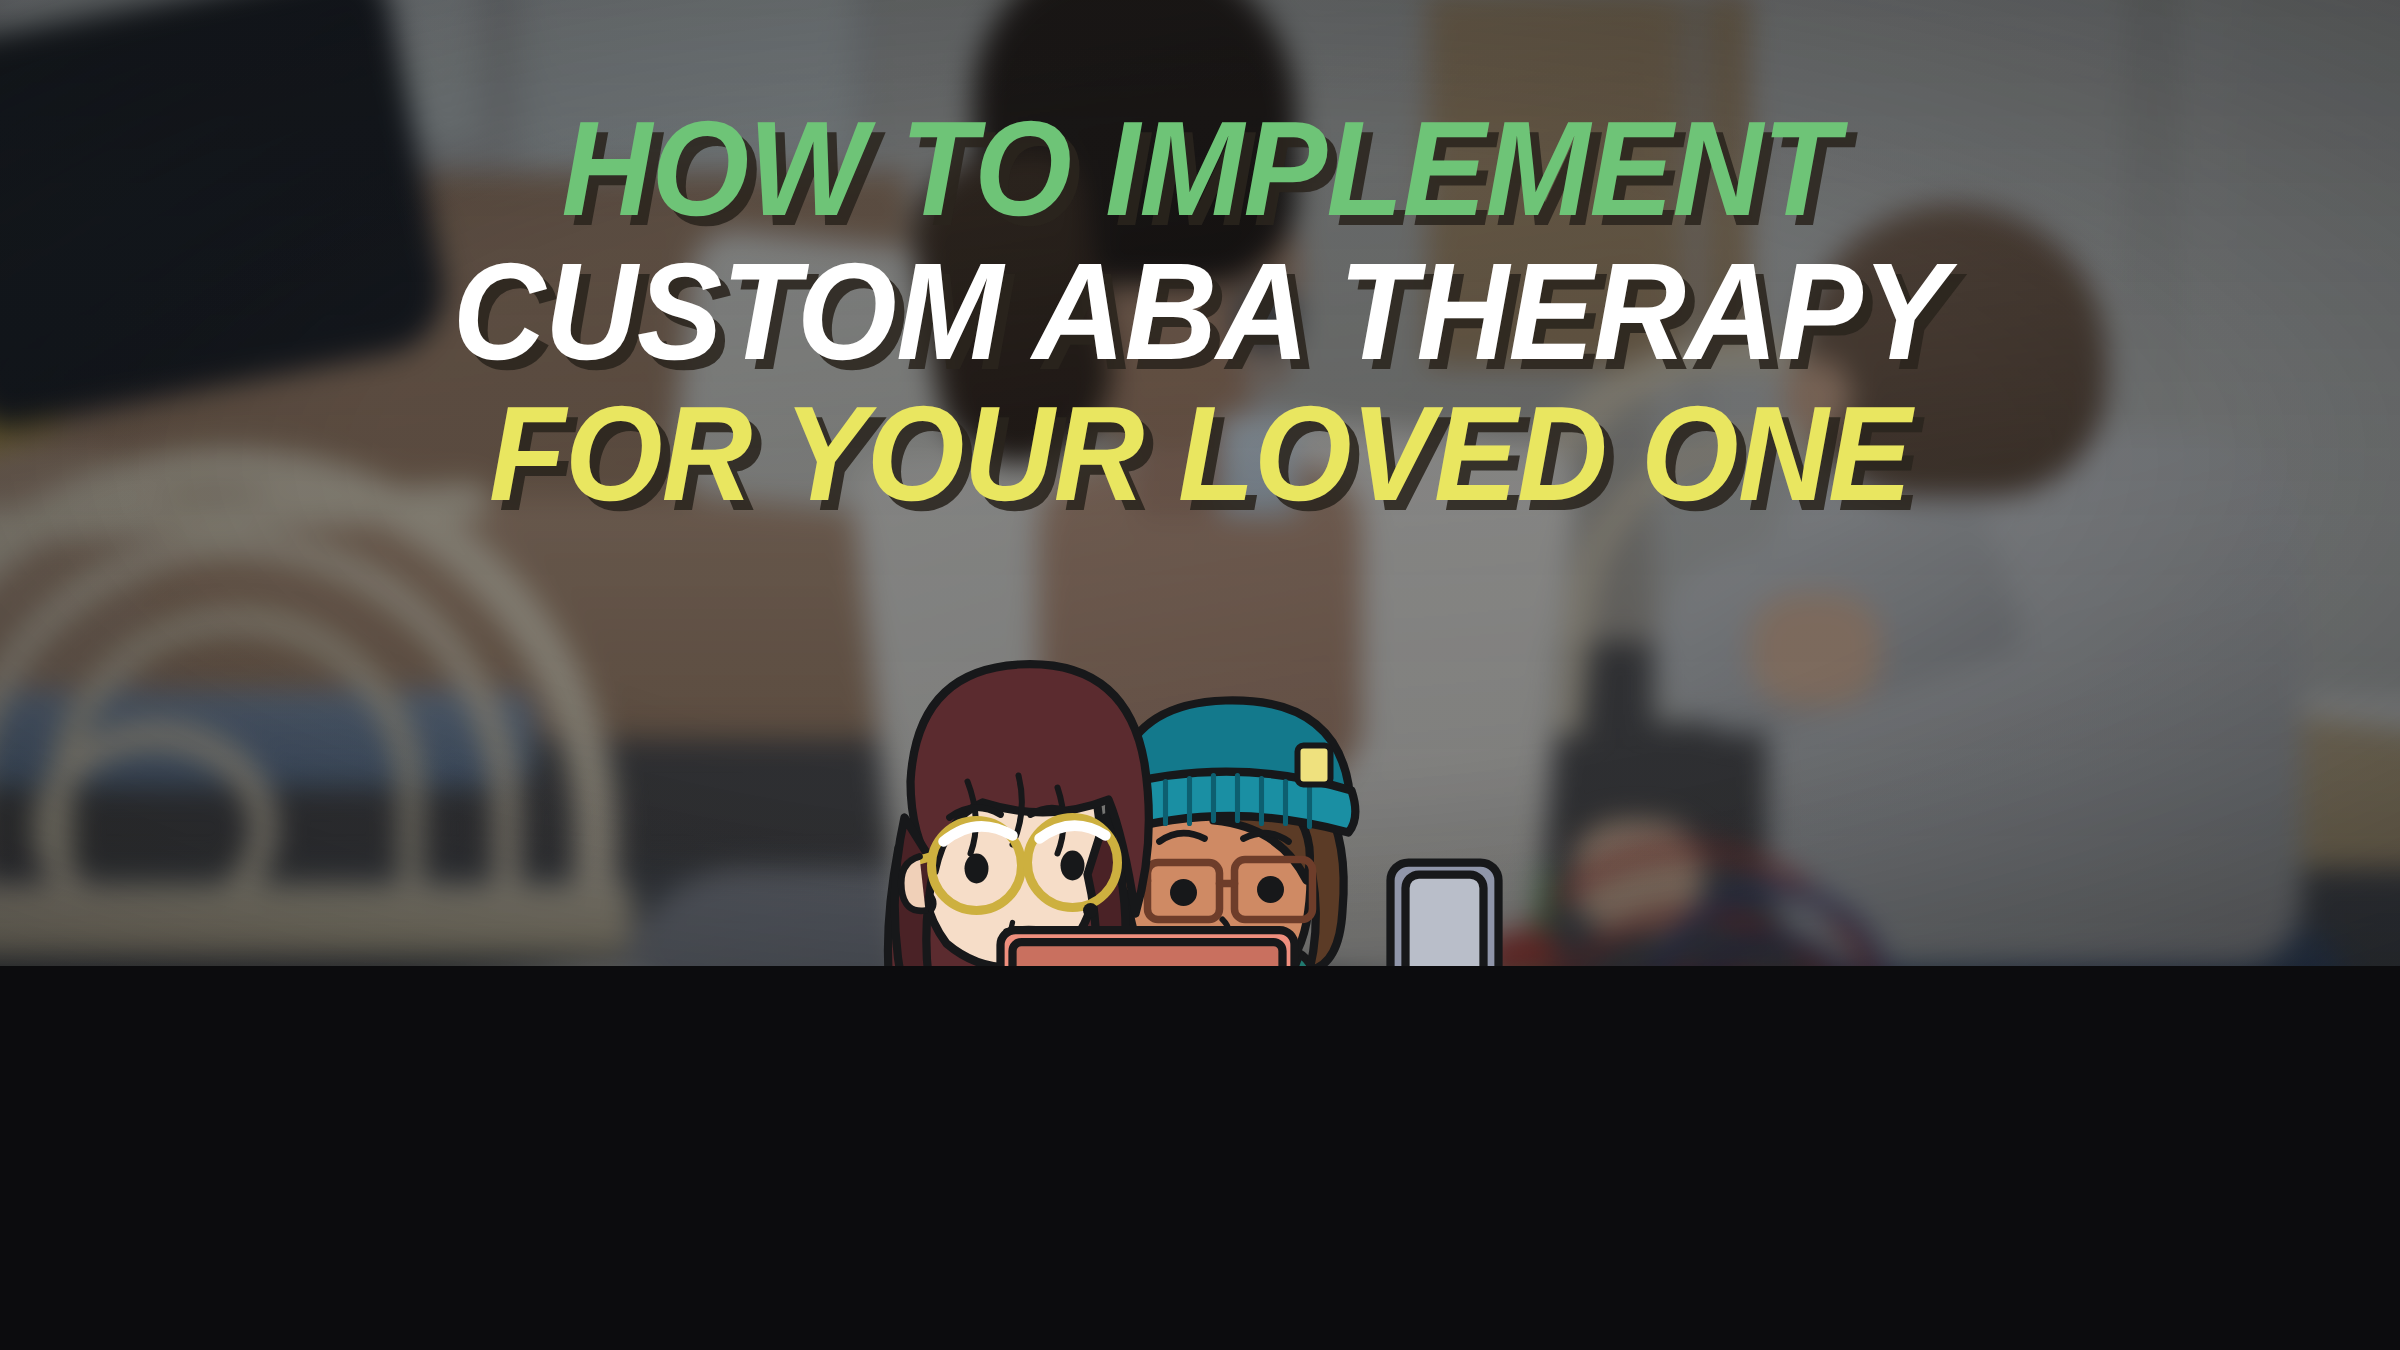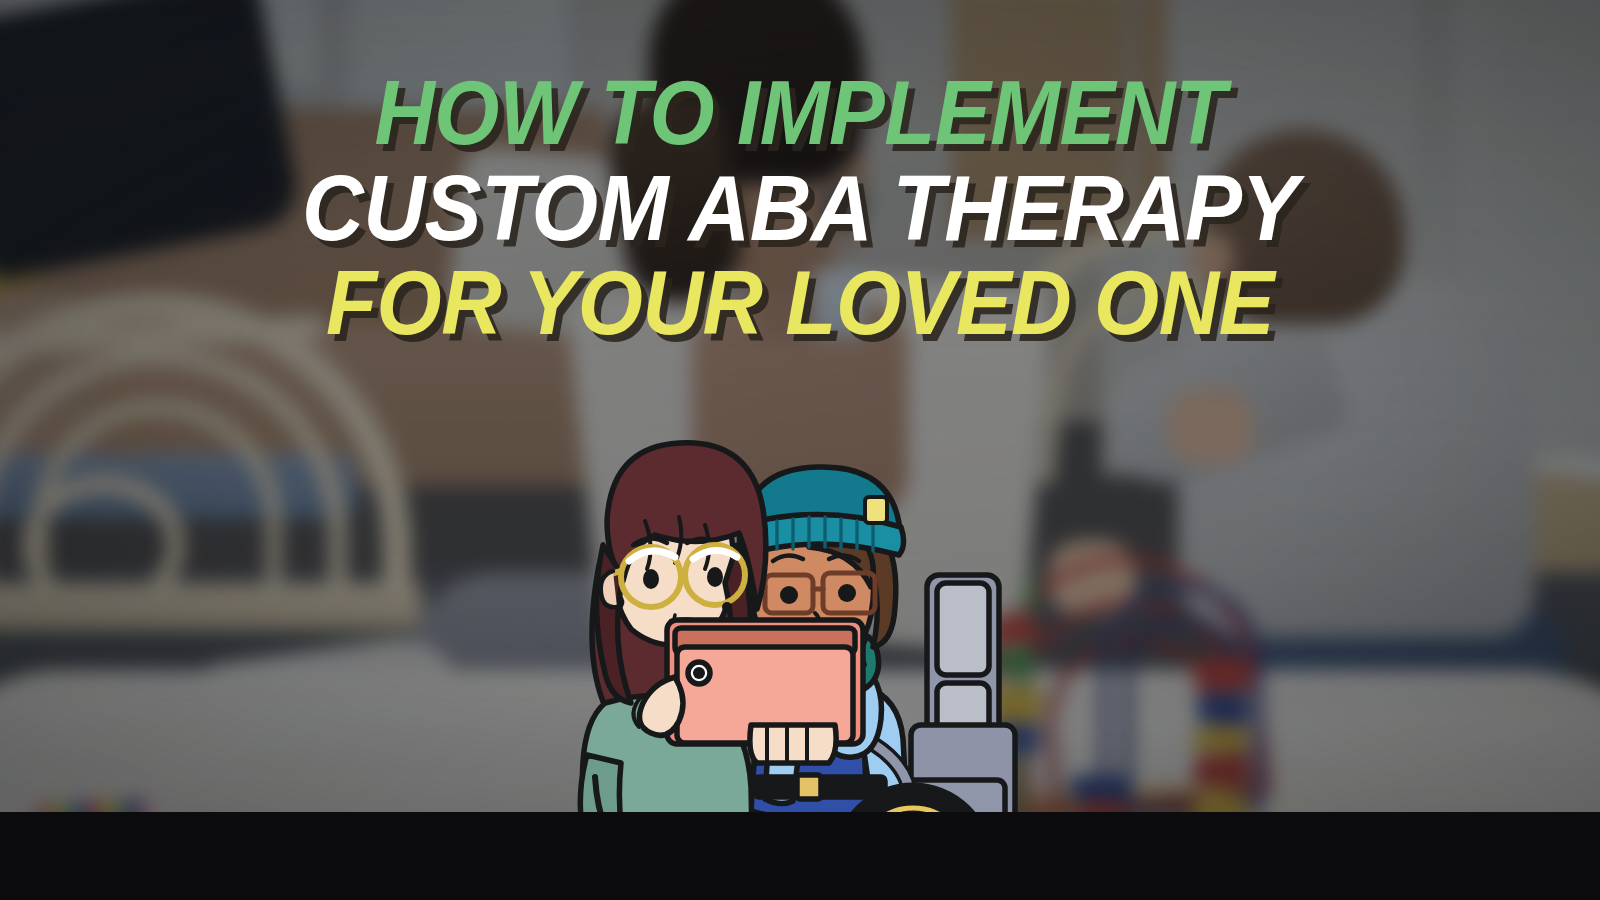--- a/index.html
+++ b/index.html
@@ -1,21 +1,21 @@
 <!DOCTYPE html>
 <html><head>
 <meta charset="utf-8">
 <style>
   * { margin:0; padding:0; box-sizing:border-box; }
   html,body { width:1600px; height:900px; overflow:hidden; background:#0c0c0e; }
   body { font-family:"Liberation Sans", sans-serif; }
 
   #stage {
     position:relative;
-    width:1600px; height:812px;
+    width:1600px; height:644px;
     overflow:hidden;
     background:#4a4a4c;
   }
 
   
   #photo {
     position:absolute; inset:0;
     filter: blur(9px) saturate(0.82);
     transform: scale(1.08);
   }

